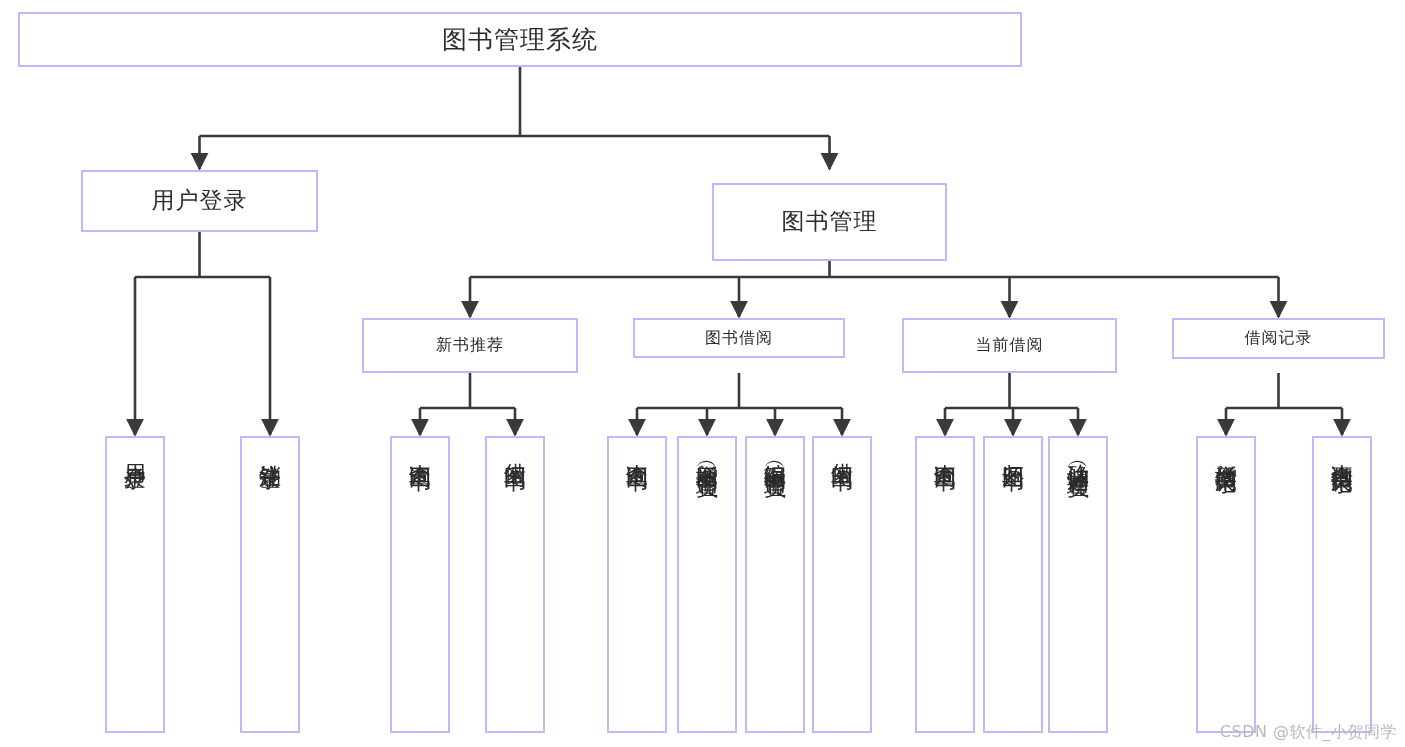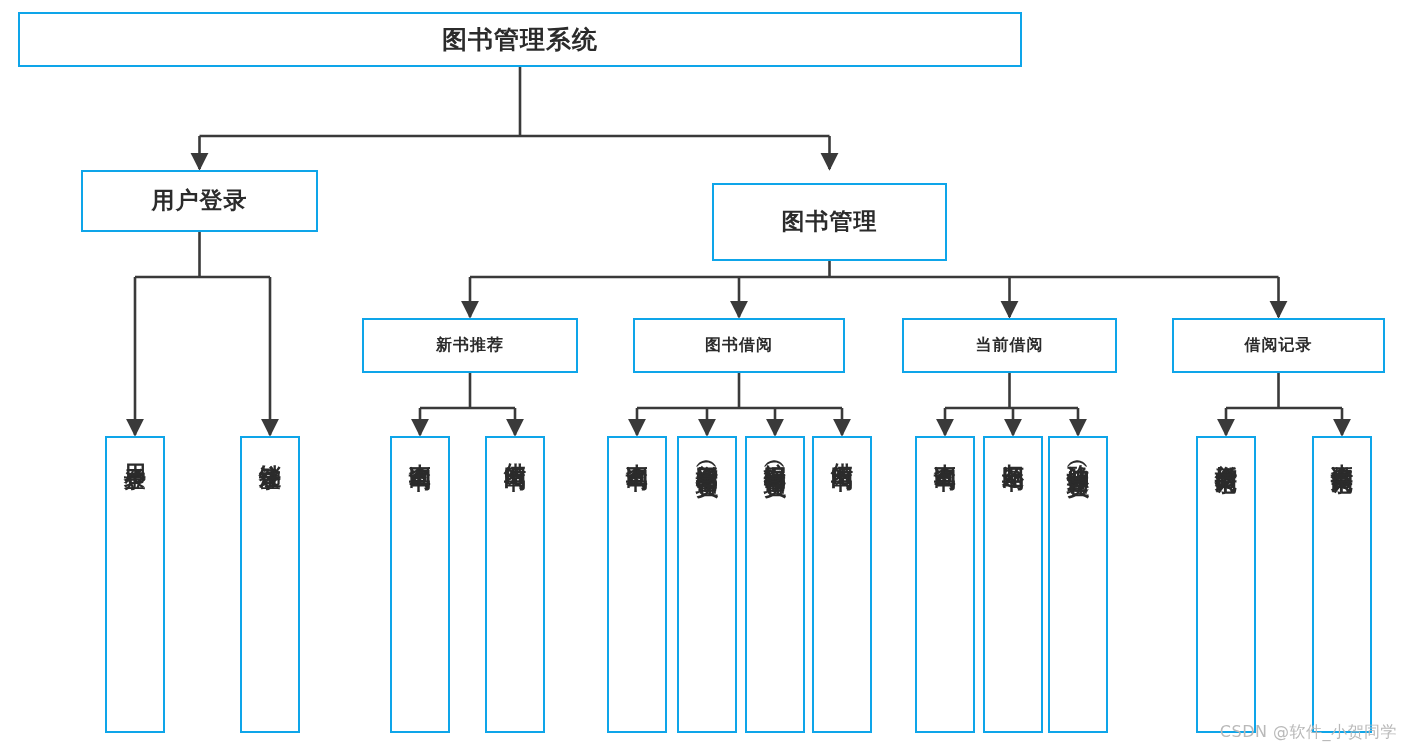--- a/index.html
+++ b/index.html
@@ -24,28 +24,27 @@
   #edge-layer {
     position: absolute;
     left: 0;
     top: 0;
     width: 1405px;
     height: 747px;
     pointer-events: none;
   }
   .node {
     position: absolute;
-    border: 2px solid #0ea5e9;
+    border: 2px solid #c4b5fd;
     background: #ffffff;
     display: flex;
     align-items: center;
     justify-content: center;
     color: #2b2b2b;
     line-height: 1.18;
-    font-weight: bold;
   }
   .node.level-0 {
     font-size: 25px;
   }
   .node.level-1 {
     font-size: 23px;
   }
   .node.level-2 {
     font-size: 16px;
   }
@@ -132,27 +131,27 @@
       </div>
       <div class="node level-1" style="left: 81px; top: 170px; width: 237px; height: 62px;">
         <span class="htext">用户登录</span>
       </div>
       <div class="node level-1" style="left: 712px; top: 183px; width: 235px; height: 78px;">
         <span class="htext">图书管理</span>
       </div>
       <div class="node level-2" style="left: 362px; top: 318px; width: 216px; height: 55px;">
         <span class="htext">新书推荐</span>
       </div>
-      <div class="node level-2" style="left: 633px; top: 318px; width: 212px; height: 55px; text-align: right;">
+      <div class="node level-2" style="left: 633px; top: 318px; width: 212px; height: 40px; text-align: right;">
         <span class="htext">图书借阅</span>
       </div>
       <div class="node level-2" style="left: 902px; top: 318px; width: 215px; height: 55px;">
         <span class="htext">当前借阅</span>
       </div>
-      <div class="node level-2" style="left: 1172px; top: 318px; width: 213px; height: 55px; text-align: center;">
+      <div class="node level-2" style="left: 1172px; top: 318px; width: 213px; height: 41px; text-align: center;">
         <span class="htext">借阅记录</span>
       </div>
       <div class="node level-3 leaf" style="left: 105px; top: 436px; width: 60px; height: 297px;">
         <span class="vtext">用户登录</span>
       </div>
       <div class="node level-3 leaf" style="left: 240px; top: 436px; width: 60px; height: 297px;">
         <span class="vtext">注销登录</span>
       </div>
       <div class="node level-3 leaf" style="left: 390px; top: 436px; width: 60px; height: 297px;">
         <span class="vtext">查询图书</span>

